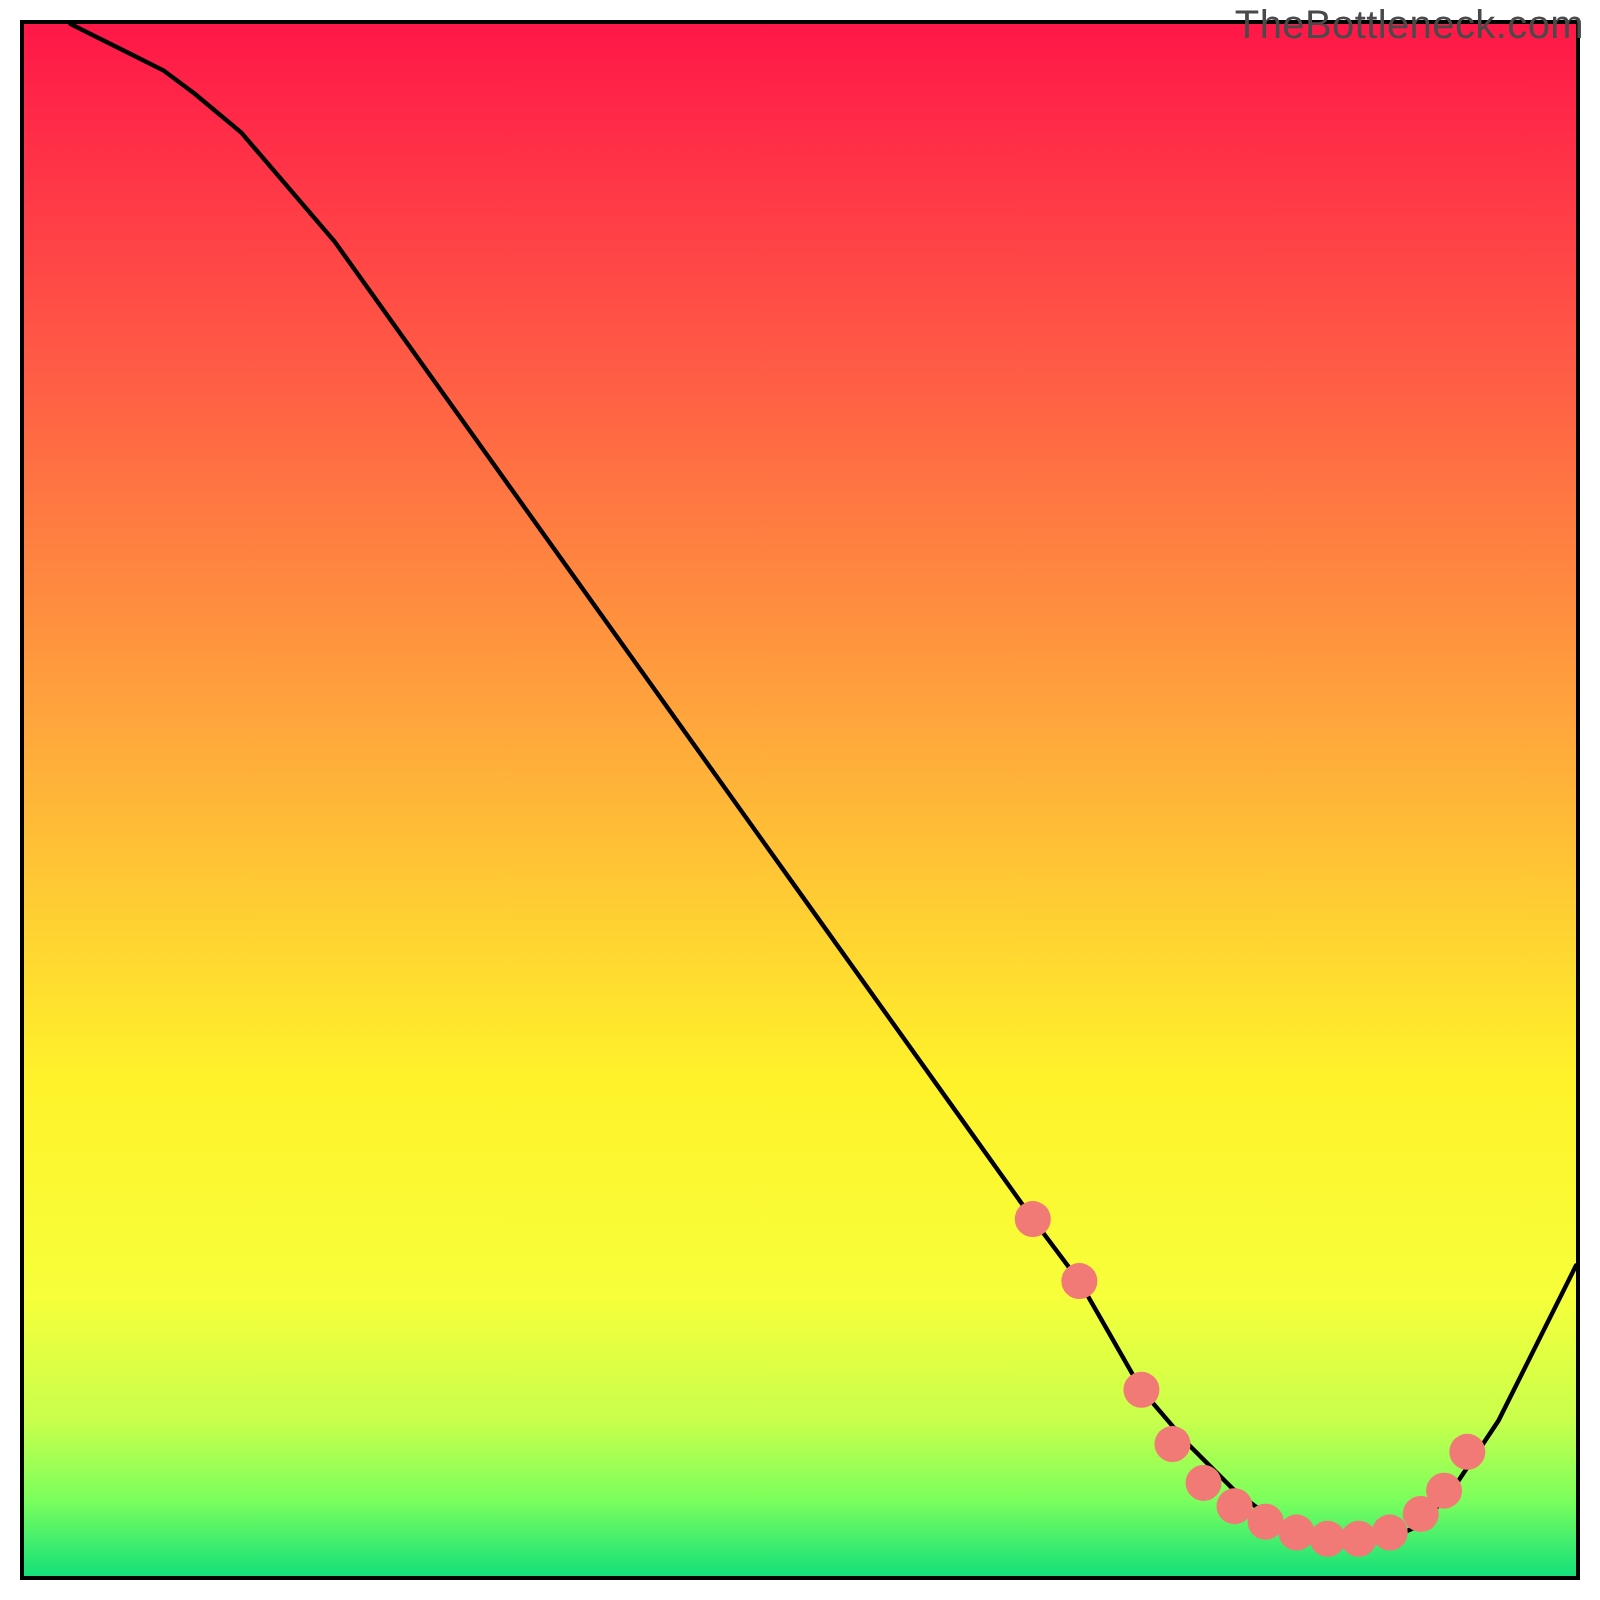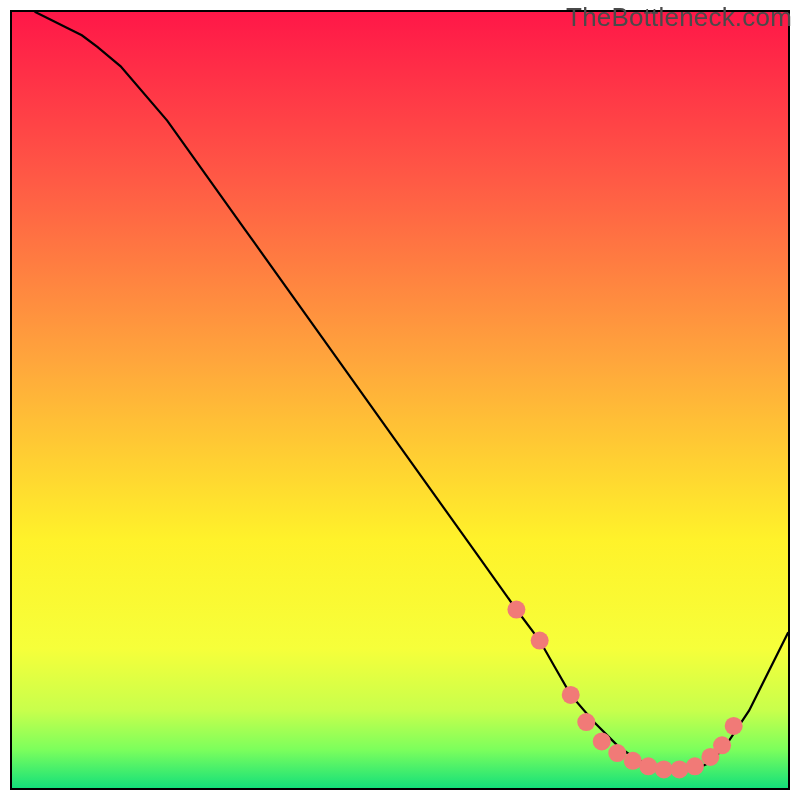--- a/index.html
+++ b/index.html
@@ -13,21 +13,21 @@
   }
   .stage {
     position: relative;
     width: 800px;
     height: 800px;
   }
   .watermark {
     position: absolute;
     top: 2px;
     right: 8px;
-    font-size: 26px;
+    font-size: 20px;
     font-weight: 500;
     color: #4a4a4a;
     letter-spacing: 0.2px;
     z-index: 10;
   }
   .plot {
     position: absolute;
     left: 10px;
     top: 10px;
     width: 780px;

